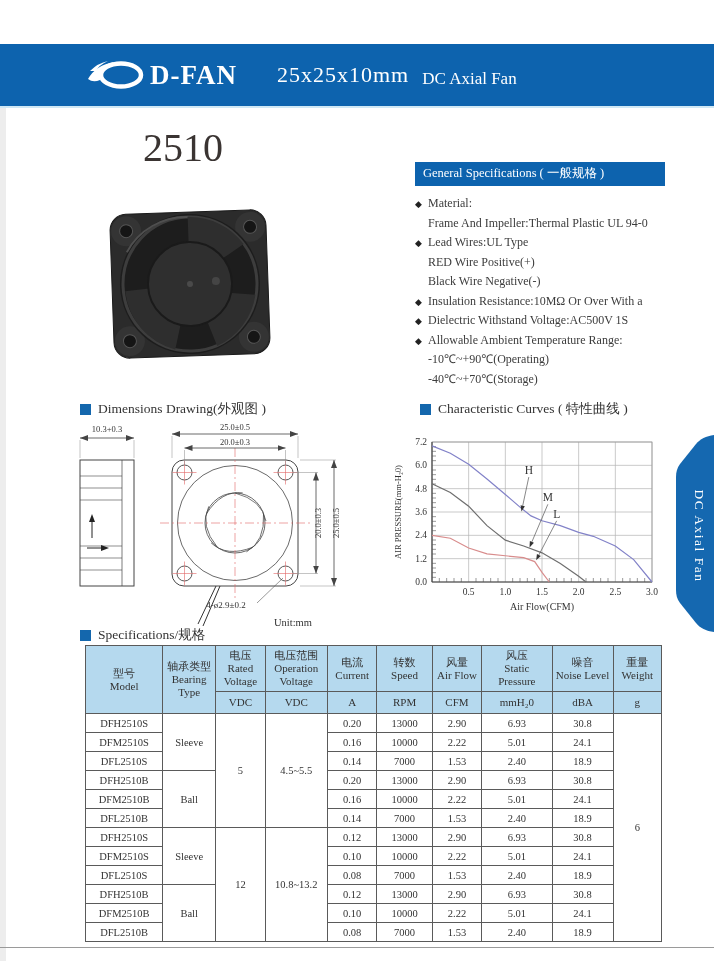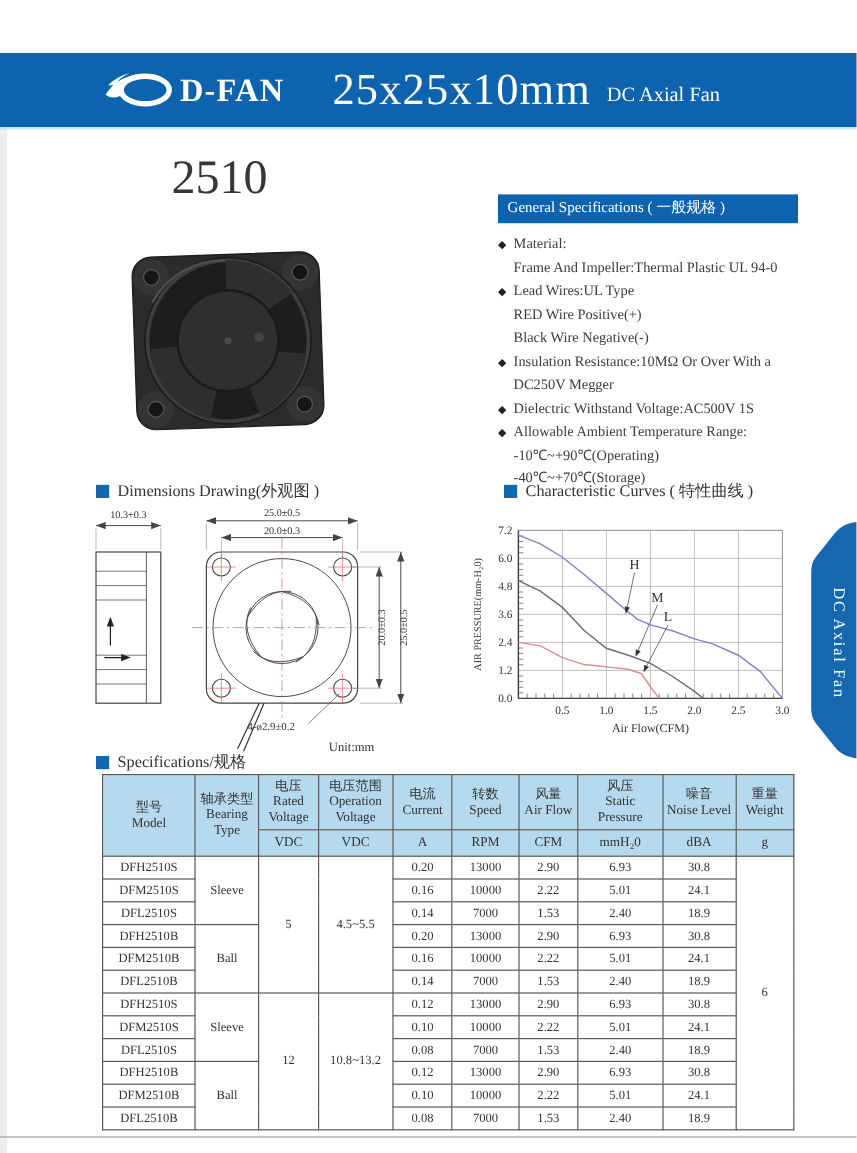--- a/index.html
+++ b/index.html
@@ -5,21 +5,21 @@
   html,body{margin:0;padding:0;background:#fff;}
   .page{position:relative;width:714px;height:961px;background:#fff;overflow:hidden;
         font-family:Liberation Serif, serif;color:#333;margin-top:44px;}
   .edge-left{position:absolute;left:0;top:62px;width:6px;height:893px;background:#ededed;}
 
   
   .topbar{position:absolute;left:0;top:0;width:714px;height:62px;background:#0d63ae;
           display:flex;align-items:center;box-sizing:border-box;padding-left:86px;}
   .topbar-underline{position:absolute;left:0;top:62px;width:714px;height:2px;background:#cfe8f5;}
   .brand{color:#fff;font-weight:bold;font-size:27px;letter-spacing:1px;margin-left:4px;}
-  .size-title{color:#fff;font-size:37px;margin-left:40px;letter-spacing:1px;}
+  .size-title{color:#fff;font-size:22px;margin-left:40px;letter-spacing:1px;}
   .subtitle{color:#fff;font-size:17px;margin-left:13px;position:relative;top:4px;}
 
   .model-title{position:absolute;left:143px;top:80px;font-size:40px;color:#3a3432;}
 
   .fan-photo{position:absolute;left:98px;top:158px;}
 
   
   .gen-specs{position:absolute;left:415px;top:118px;width:250px;}
   .gs-header{background:#0d63ae;color:#fff;font-size:12.5px;padding:3px 8px 4px;}
   .gs-list{list-style:none;margin:8px 0 0;padding:0;font-size:12px;color:#3c3c3c;line-height:19.5px;}
@@ -101,21 +101,20 @@
 
   <section class="gen-specs">
     <div class="gs-header">General Specifications ( 一般规格 )</div>
     <ul class="gs-list" id="gs-list">
         <li><span class="blt">◆</span><span>Material:</span></li>
         <li><span>Frame And Impeller:Thermal Plastic UL 94-0</span></li>
         <li><span class="blt">◆</span><span>Lead Wires:UL Type</span></li>
         <li><span>RED Wire Positive(+)</span></li>
         <li><span>Black Wire Negative(-)</span></li>
         <li><span class="blt">◆</span><span>Insulation Resistance:10MΩ Or Over With a</span></li>
-        <li><span>DC250V Megger</span></li>
         <li><span class="blt">◆</span><span>Dielectric Withstand Voltage:AC500V 1S</span></li>
         <li><span class="blt">◆</span><span>Allowable Ambient Temperature Range:</span></li>
         <li><span>-10℃~+90℃(Operating)</span></li>
         <li><span>-40℃~+70℃(Storage)</span></li>
       </ul>
   </section>
 
   <div class="sec-title sec-dim">
     <span class="sq"></span>
     <span>Dimensions Drawing(外观图 )</span>

